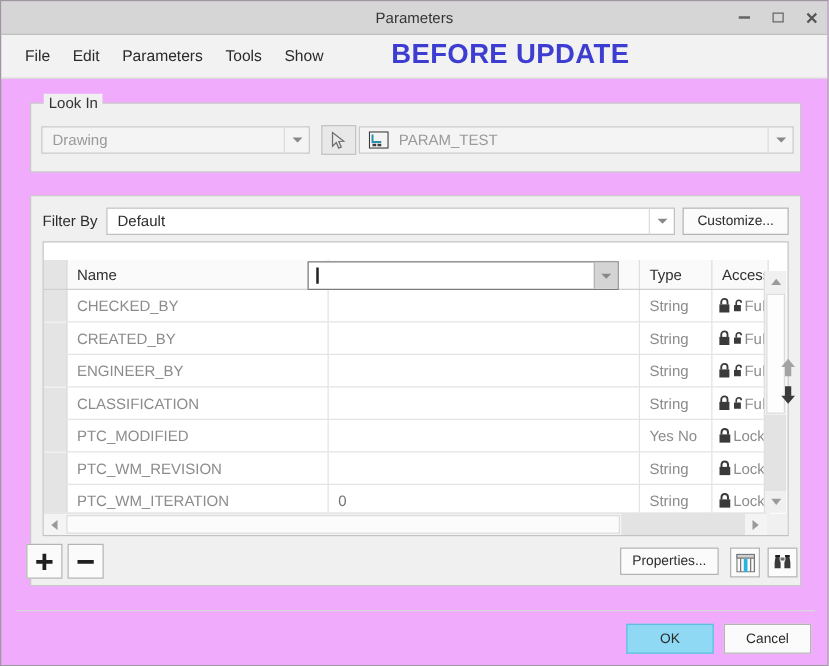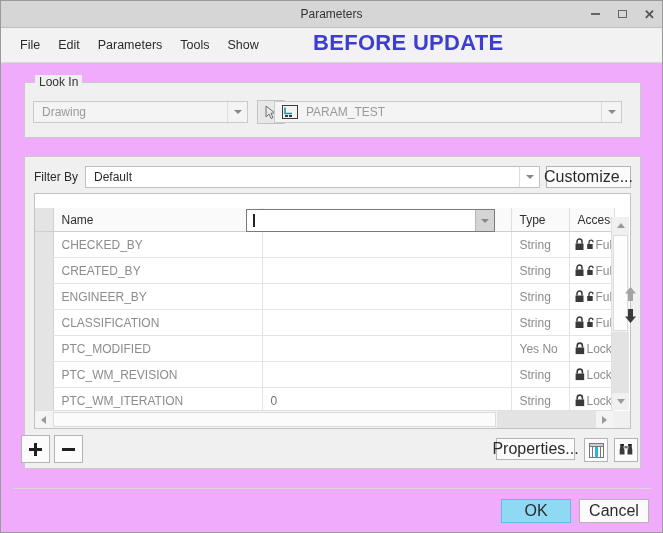--- a/index.html
+++ b/index.html
@@ -167,21 +167,21 @@
     left: 256px; top: 99px;
     width: 28px; height: 24px;
     box-sizing: border-box;
     background: #e8e8e8;
     border: 1px solid #c3c3c3;
     display: flex;
     align-items: center;
     justify-content: center;
   }
   .lookin-obj {
-    left: 273px; top: 100px;
+    left: 286px; top: 100px;
     width: 348px; height: 22px;
   }
   .obj-icon {
     width: 16px; height: 14px;
     margin-left: 7px;
     flex: 0 0 auto;
   }
 
   
   .panel-main {
@@ -209,21 +209,21 @@
     background: #fff;
     border: 1px solid #c0c0c0;
     display: flex;
     align-items: center;
   }
   .filter-combo .combo-text { color: #2b2b2b; }
   .btn {
     box-sizing: border-box;
     background: #fbfbfb;
     border: 1px solid #b4b4b4;
-    font-size: 16px;
+    font-size: 11px;
     color: #2b2b2b;
     display: flex;
     align-items: center;
     justify-content: center;
     cursor: default;
     font-family: "Liberation Sans", sans-serif;
   }
   .customize-btn {
     position: absolute;
     right: 0; top: 0;

